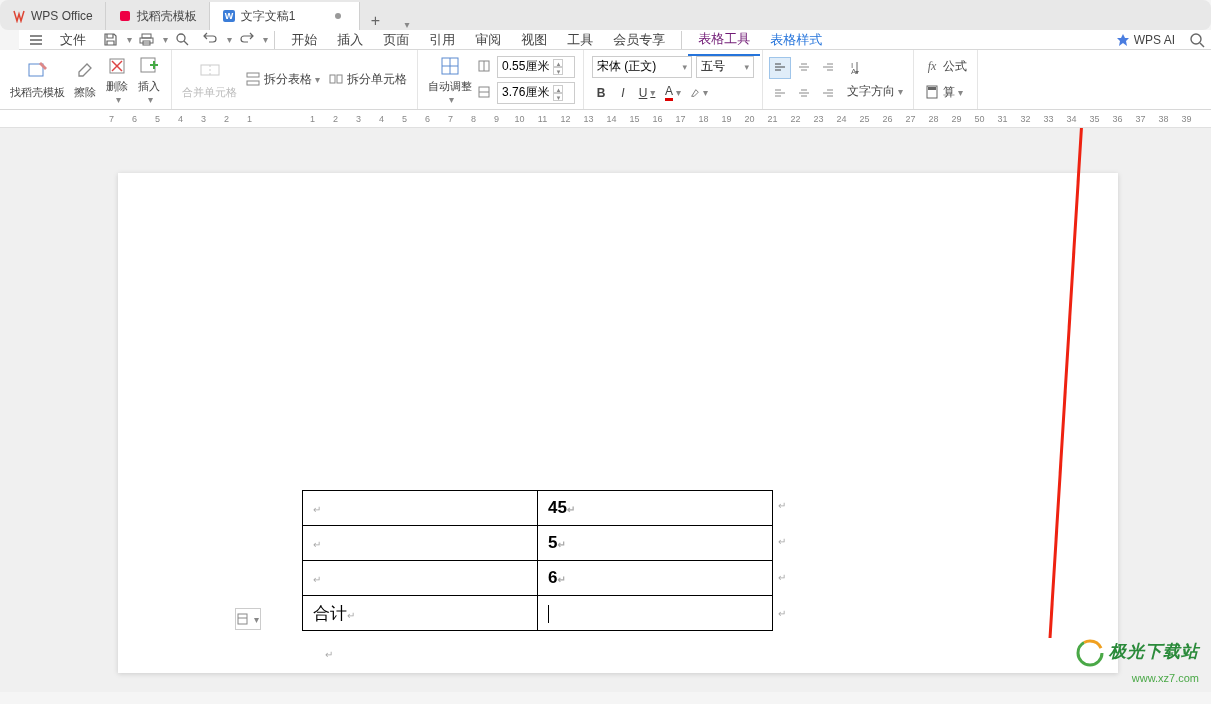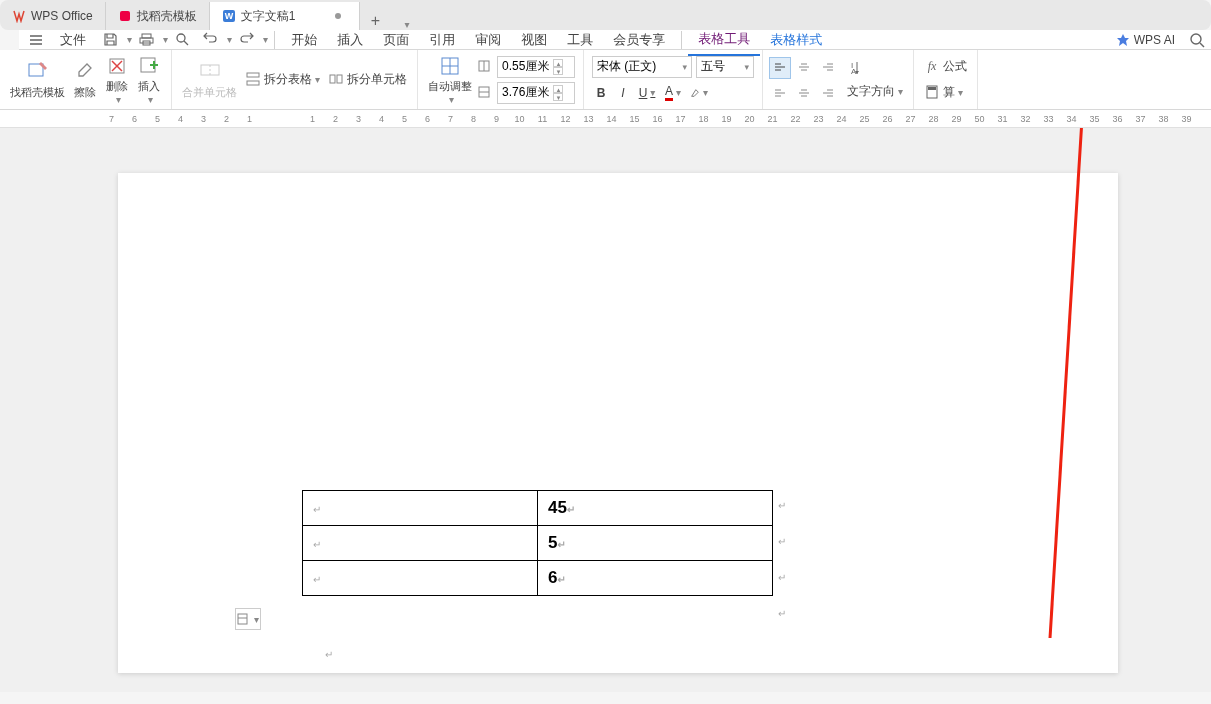--- a/index.html
+++ b/index.html
@@ -482,20 +482,24 @@
       <td class="c2"><span>45</span><span class="para-mark">↵</span></td>
     </tr>
     <tr>
       <td class="c1"><span class="para-mark">↵</span></td>
       <td class="c2"><span>5</span><span class="para-mark">↵</span></td>
     </tr>
     <tr>
       <td class="c1"><span class="para-mark">↵</span></td>
       <td class="c2"><span>6</span><span class="para-mark">↵</span></td>
     </tr>
+    <tr>
+      <td class="c1 total-label"><span>合计</span><span class="para-mark">↵</span></td>
+      <td class="c2"><span class="cursor-line"></span></td>
+    </tr>
   </tbody>
     </table>
   <span class="row-mark" style="left:778px;top:372px">↵</span>
   <span class="row-mark" style="left:778px;top:408px">↵</span>
   <span class="row-mark" style="left:778px;top:444px">↵</span>
   <span class="row-mark" style="left:778px;top:480px">↵</span>
   <span class="end-mark">↵</span>
 
   <div class="side-btn">
     <svg width="14" height="12" viewBox="0 0 14 12">
@@ -503,13 +507,21 @@
         <line x1="1" y1="5" x2="10" y2="5" stroke="#888"></line>
       </svg>
       <span class="dd">▾</span>
   </div>
 
   <svg class="arrow-line" style="left:1040px;top:-60px" width="60" height="580">
     <line x1="45" y1="2" x2="10" y2="570" stroke="#e21" stroke-width="3"></line>
     <polygon points="45,-2 38,18 54,14" fill="#e21"></polygon>
   </svg>
 
+  <div class="watermark">
+    <svg width="30" height="30" viewBox="0 0 30 30" style="display:inline;vertical-align:middle">
+        <circle cx="15" cy="15" r="12" fill="none" stroke="#4aa847" stroke-width="3" stroke-dasharray="50 30"></circle>
+        <circle cx="15" cy="15" r="12" fill="none" stroke="#f0a020" stroke-width="3" stroke-dasharray="20 60" stroke-dashoffset="-50"></circle>
+      </svg>
+    <span class="t1">极光下载站</span><br>
+    <span class="t2">www.xz7.com</span>
+  </div>
 </div>
 
 </body></html>

